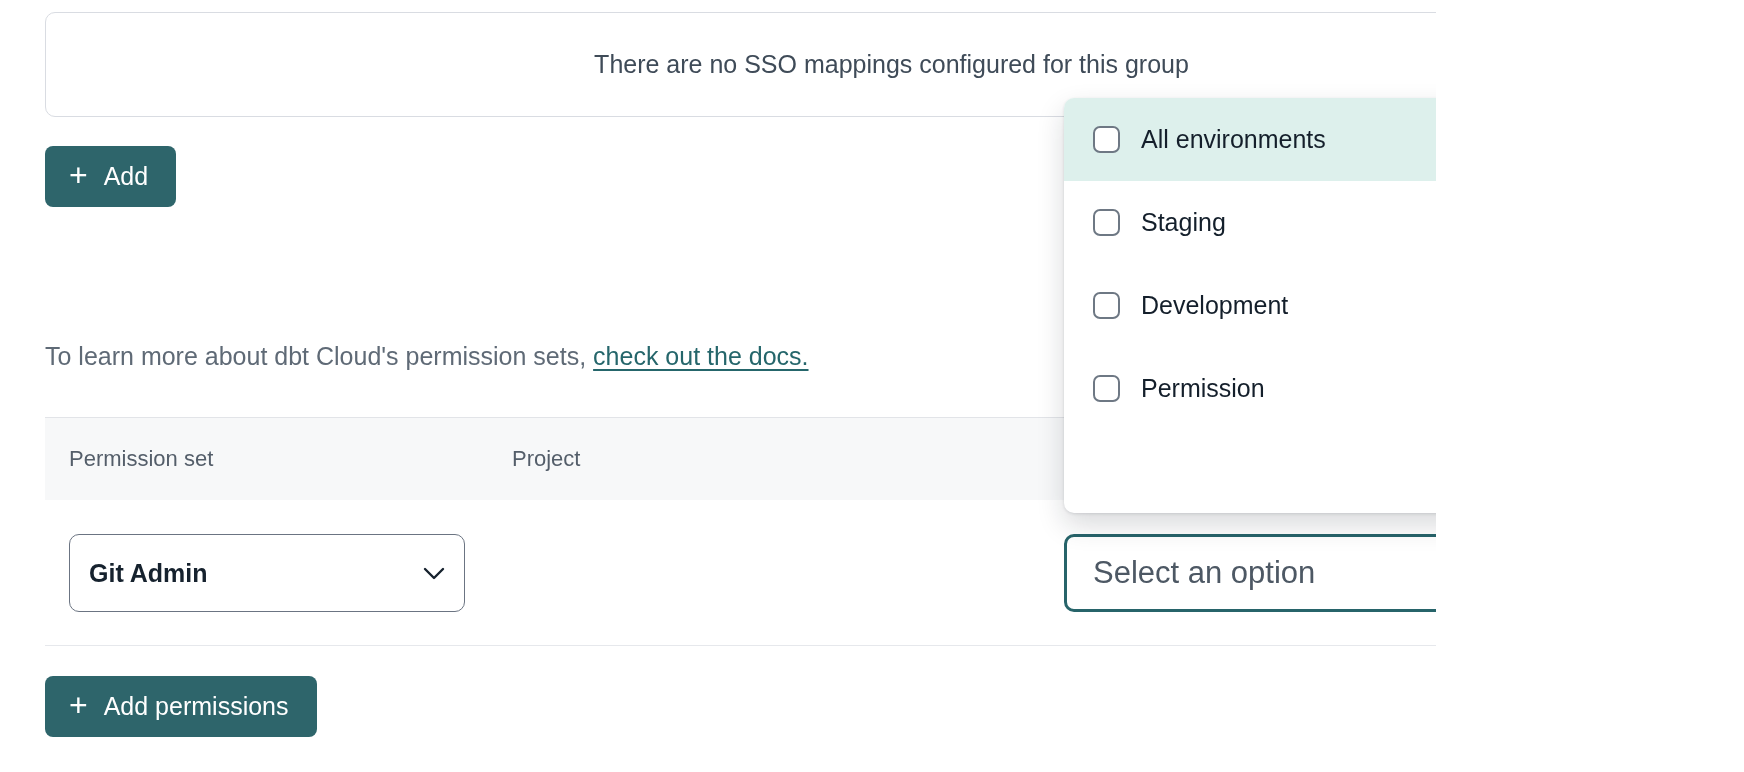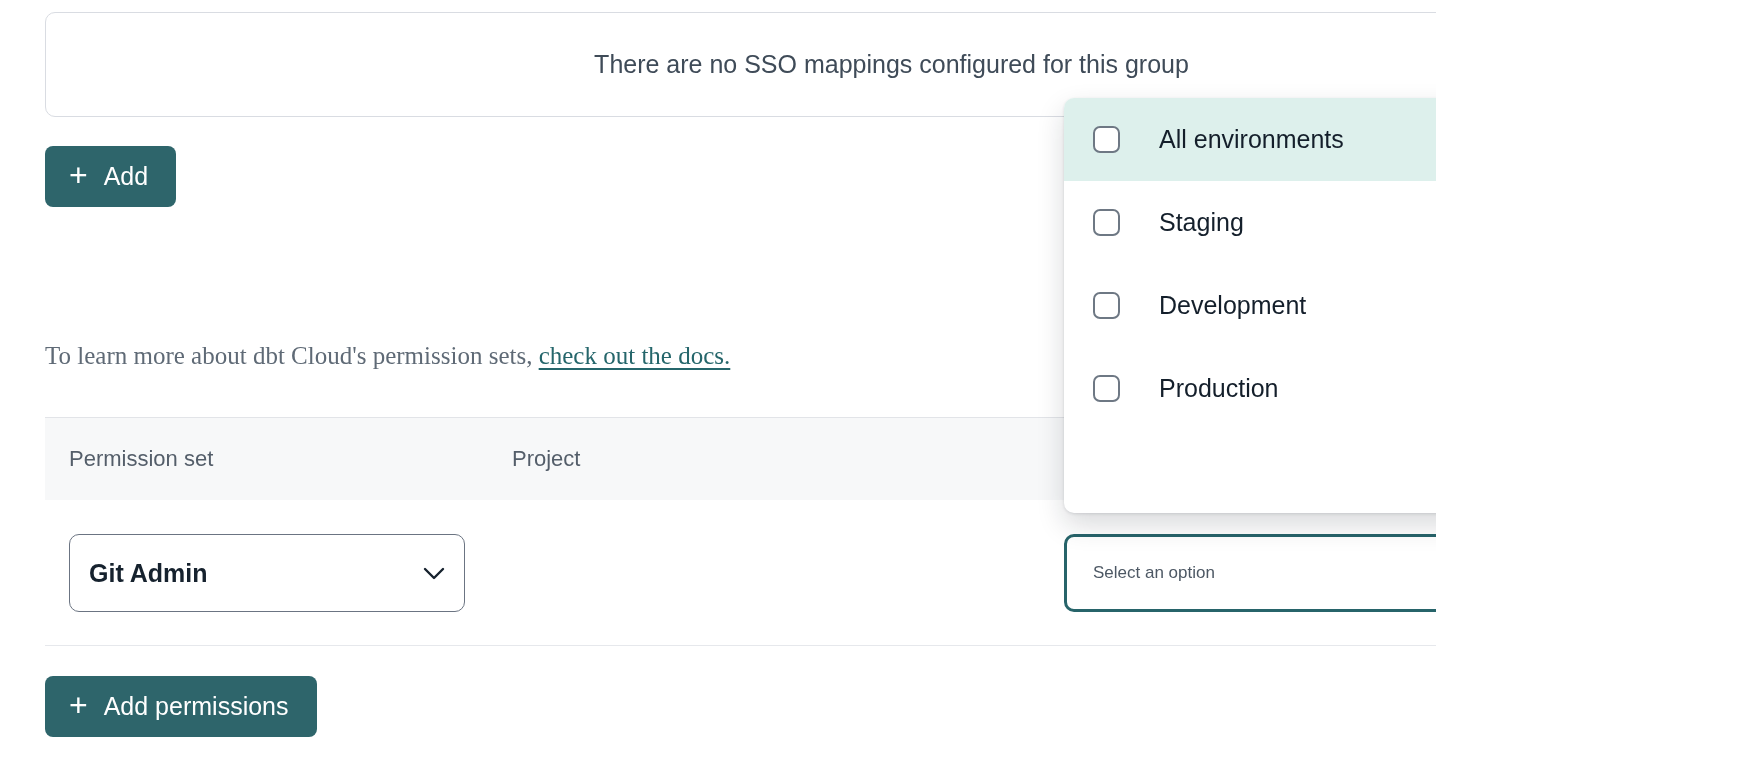--- a/index.html
+++ b/index.html
@@ -76,21 +76,20 @@
     font-size:35px;
     font-weight:700;
     letter-spacing:-0.2px;
     color:var(--ink);
   }
   .section-desc{
     position:absolute;
     left:45px; top:342px;
     font-size:25px;
     color:var(--muted);
-    font-family:Liberation Serif, serif;
   }
   .section-desc a{
     color:var(--link);
     text-decoration:underline;
     text-underline-offset:4px;
     cursor:pointer;
   }
   
   .table-head{
     position:absolute;
@@ -132,21 +131,21 @@
   #sel-project{left:512px;width:503px;padding:0 24px;}
   #sel-project .value{
     font-size:25px;font-weight:700;color:var(--ink);
     margin-left:18px;
   }
   #sel-environment{
     left:1064px;width:507px;padding:0 26px;
     border:3px solid var(--teal-border);
   }
   #sel-environment .value{
-    font-size:17px;color:var(--placeholder);
+    font-size:31px;color:var(--placeholder);
   }
   .spacer{flex:1;}
   .chev{flex:none;display:block;}
   .clear-x{
     flex:none;display:block;margin-right:34px;cursor:pointer;
   }
   .row-remove{
     position:absolute;
     left:1634px;top:555px;
     width:36px;height:36px;
@@ -172,21 +171,21 @@
   }
   .dropdown .option.highlighted{background:var(--mint);}
   .checkbox{
     width:27px;height:27px;
     border:2px solid #6e7884;
     border-radius:7px;
     background:#fff;
     flex:none;
   }
   .dropdown .option .label{
-    margin-left:39px;
+    margin-left:21px;
     font-size:25px;
     color:#141f2b;
   }
 </style>
 </head>
 <body>
 
 <div class="stage">
 
   <div class="sso-box">
@@ -240,21 +239,21 @@
     <div class="option">
       <span class="checkbox"></span>
       <span class="label">Staging</span>
     </div>
     <div class="option">
       <span class="checkbox"></span>
       <span class="label">Development</span>
     </div>
     <div class="option">
       <span class="checkbox"></span>
-      <span class="label">Production</span>
+      <span class="label">Permission</span>
     </div>
   </div>
 
   <button id="btn-add-permission" class="btn-teal">
     <span class="plus">+</span>
     <span>Add permissions</span>
   </button>
 
 </div>
 

